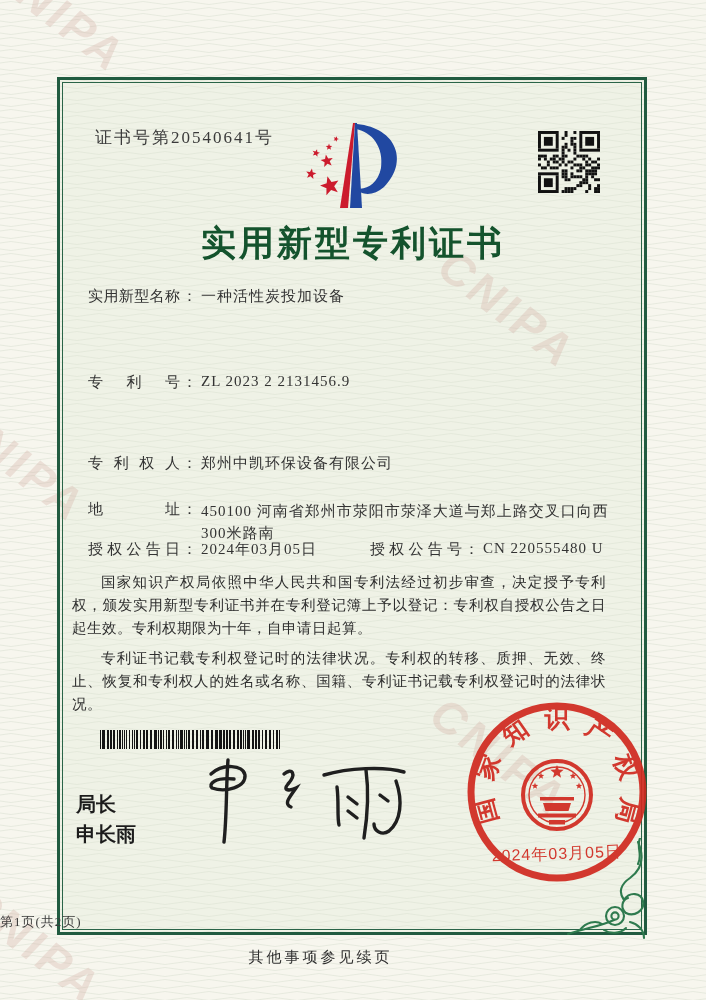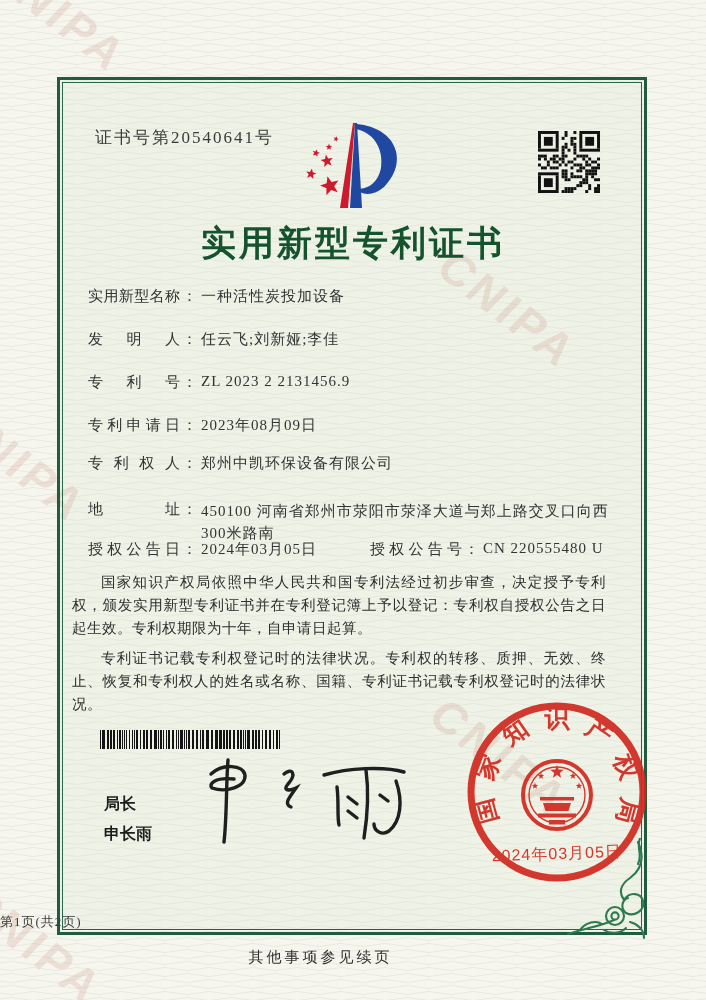--- a/index.html
+++ b/index.html
@@ -34,23 +34,23 @@
   .flabel{display:inline-block;width:92px;text-align:justify;text-align-last:justify;
       vertical-align:top;}
   .colon{display:inline-block;margin:0 4px 0 2px;vertical-align:top;}
   .fvalue{display:inline-block;vertical-align:top;letter-spacing:1px;}
   .fvalue.wrap{white-space:normal;width:432px;line-height:22px;}
   .g2{position:absolute;left:282px;top:0;}
   .paras{position:absolute;left:72px;top:571px;width:534px;font-size:14.5px;
       line-height:23px;color:#2e2e2e;text-align:justify;}
   .paras p{margin:0 0 7px 0;text-indent:2em;letter-spacing:0.5px;}
   .barcode{position:absolute;left:100px;top:730px;}
-  .signer{position:absolute;left:104px;top:789px;
+  .signer{position:absolute;left:76px;top:789px;
       font-family:"Liberation Sans","DejaVu Sans",sans-serif;font-weight:700;
-      font-size:16px;color:#1c1c1c;line-height:30px;}
+      font-size:20px;color:#1c1c1c;line-height:30px;}
   .signature{position:absolute;left:198px;top:744px;}
   .seal{position:absolute;left:461px;top:696px;mix-blend-mode:multiply;opacity:0.92;z-index:4;}
   .page-ind{position:absolute;left:0;top:913px;width:706px;
       font-size:13px;color:#3c3c3c;letter-spacing:1px;}
   .footer-note{position:absolute;left:0;top:948px;width:641px;text-align:center;
       font-size:15px;color:#2f2f2f;letter-spacing:3px;}
   .flourish{position:absolute;left:560px;top:838px;z-index:3;}
 </style>
 </head>
 <body>
@@ -388,28 +388,22 @@
         <rect x="0" y="45" width="3" height="15" fill="#111"></rect>
         <rect x="18" y="45" width="3" height="15" fill="#111"></rect>
         <rect x="6" y="48" width="9" height="9" fill="#111"></rect>
       </svg>
 
     <div class="title">实用新型专利证书</div>
 
     <div class="frow" style="top:287px">
       <span class="flabel">实用新型名称</span><span class="colon">：</span><span class="fvalue">一种活性炭投加设备</span>
     </div>
-    <div class="frow" style="top:330px">
-      <span class="flabel">发明人</span><span class="colon">：</span><span class="fvalue">任云飞;刘新娅;李佳</span>
-    </div>
     <div class="frow" style="top:373px">
       <span class="flabel">专利号</span><span class="colon">：</span><span class="fvalue">ZL 2023 2 2131456.9</span>
-    </div>
-    <div class="frow" style="top:416px">
-      <span class="flabel">专利申请日</span><span class="colon">：</span><span class="fvalue">2023年08月09日</span>
     </div>
     <div class="frow" style="top:454px">
       <span class="flabel">专利权人</span><span class="colon">：</span><span class="fvalue">郑州中凯环保设备有限公司</span>
     </div>
     <div class="frow" style="top:500px">
       <span class="flabel">地址</span><span class="colon">：</span><span class="fvalue wrap">450100 河南省郑州市荥阳市荥泽大道与郑上路交叉口向西300米路南</span>
     </div>
     <div class="frow" style="top:540px">
       <span class="flabel">授权公告日</span><span class="colon">：</span><span class="fvalue">2024年03月05日</span>
       <span class="g2">

